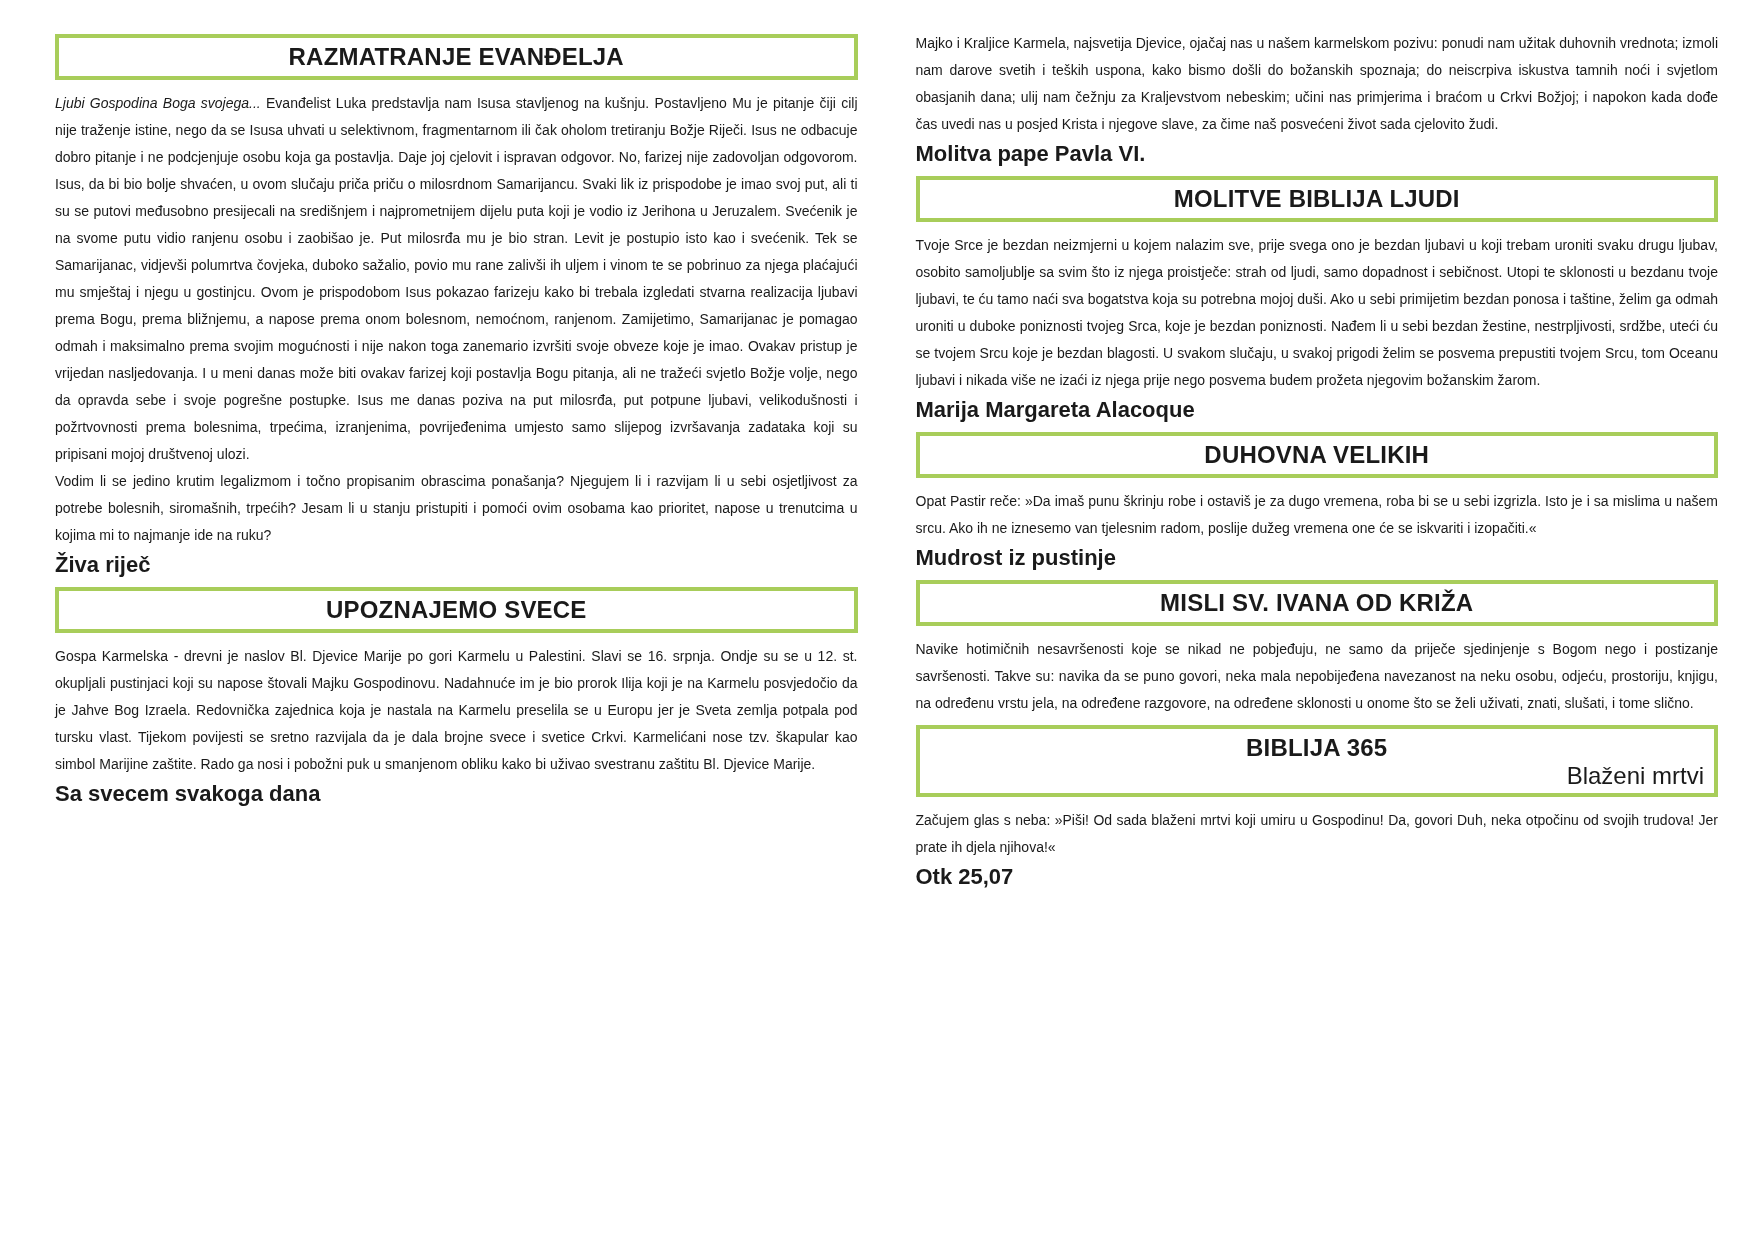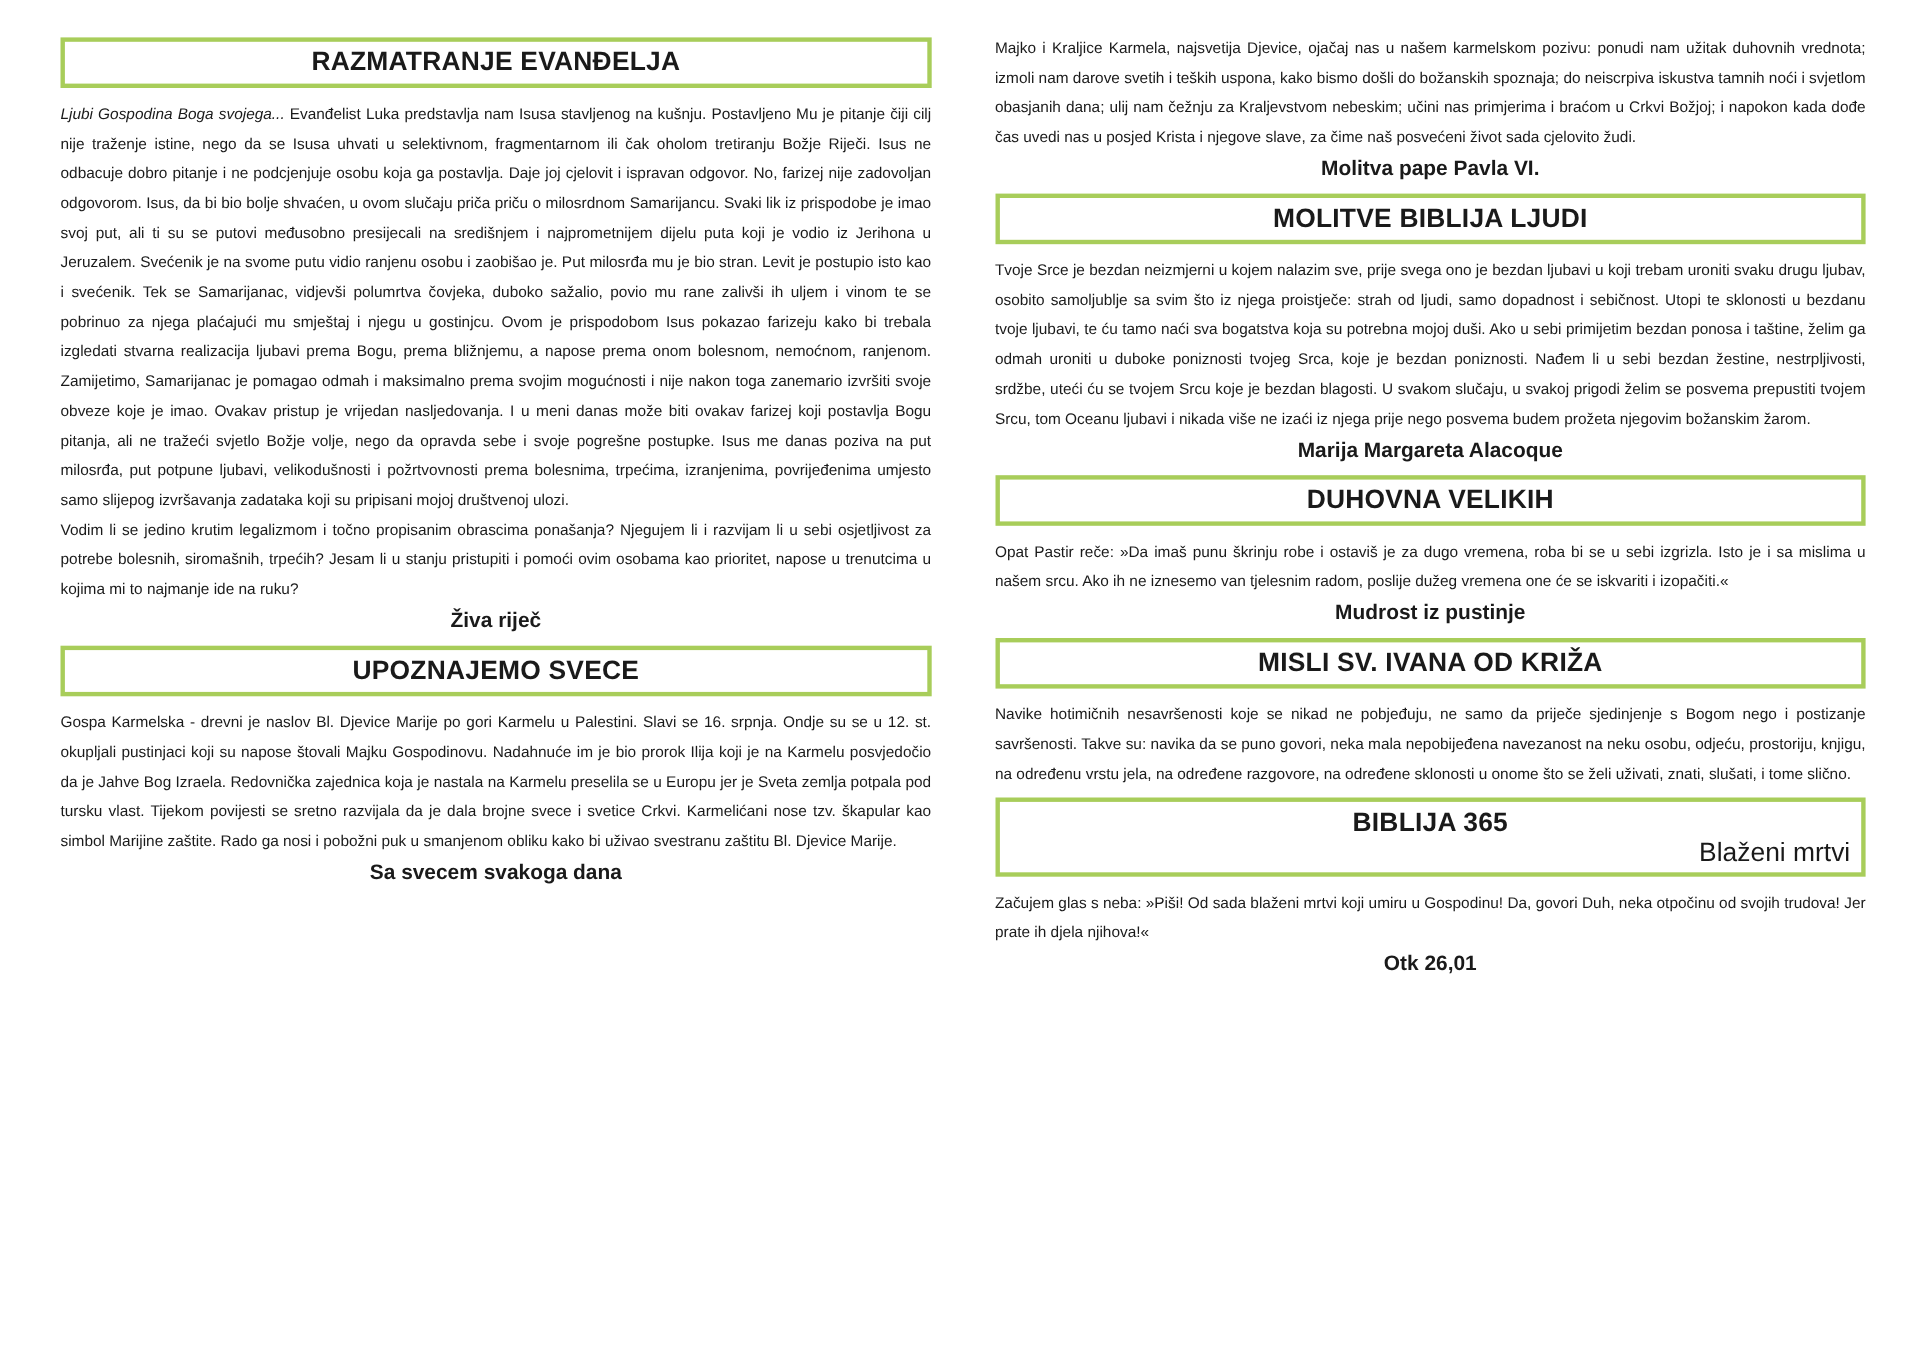--- a/index.html
+++ b/index.html
@@ -5,21 +5,21 @@
   * { box-sizing: border-box; }
   html, body { margin: 0; padding: 0; background: #ffffff; }
   .page {
     width: 1754px;
     height: 1240px;
     background: #ffffff;
     color: #1a1a1a;
     font-family: "Liberation Sans", "DejaVu Sans", sans-serif;
     display: flex;
     gap: 58px;
-    padding: 30px 58px 16px 55px;
+    padding: 30px 36px 16px 55px;
     overflow: hidden;
   }
   .col {
     flex: 1 1 0;
     display: flex;
     flex-direction: column;
   }
   .section { margin-bottom: 4px; }
   .section-header {
     border: 4px solid #a8cd5a;
@@ -42,24 +42,24 @@
     font-weight: normal;
   }
   .body-text {
     margin: 0;
     font-size: 14px;
     line-height: 27px;
     text-align: justify;
   }
   .lead-italic { font-style: italic; }
   .attribution {
-    font-size: 19px;
+    font-size: 22px;
     line-height: 24px;
     font-weight: bold;
-    text-align: center;
+    text-align: left;
     margin: 4px 0 2px 0;
   }
 </style>
 </head>
 <body>
 
 <div class="page">
 
   <div class="col">
 
@@ -111,18 +111,18 @@
       </div>
       <p class="body-text">Navike hotimičnih nesavršenosti koje se nikad ne pobjeđuju, ne samo da priječe sjedinjenje s Bogom nego i postizanje savršenosti. Takve su: navika da se puno govori, neka mala nepobijeđena navezanost na neku osobu, odjeću, prostoriju, knjigu, na određenu vrstu jela, na određene razgovore, na određene sklonosti u onome što se želi uživati, znati, slušati, i tome slično.</p>
     </div>
 
     <div class="section">
       <div class="section-header">
         <h2 class="section-title">BIBLIJA 365</h2>
         <div class="section-subtitle">Blaženi mrtvi</div>
       </div>
       <p class="body-text">Začujem glas s neba: »Piši! Od sada blaženi mrtvi koji umiru u Gospodinu! Da, govori Duh, neka otpočinu od svojih trudova! Jer prate ih djela njihova!«</p>
-      <div class="attribution">Otk 26,01</div>
+      <div class="attribution">Otk 25,07</div>
     </div>
 
   </div>
 
 </div>
 
 </body></html>

